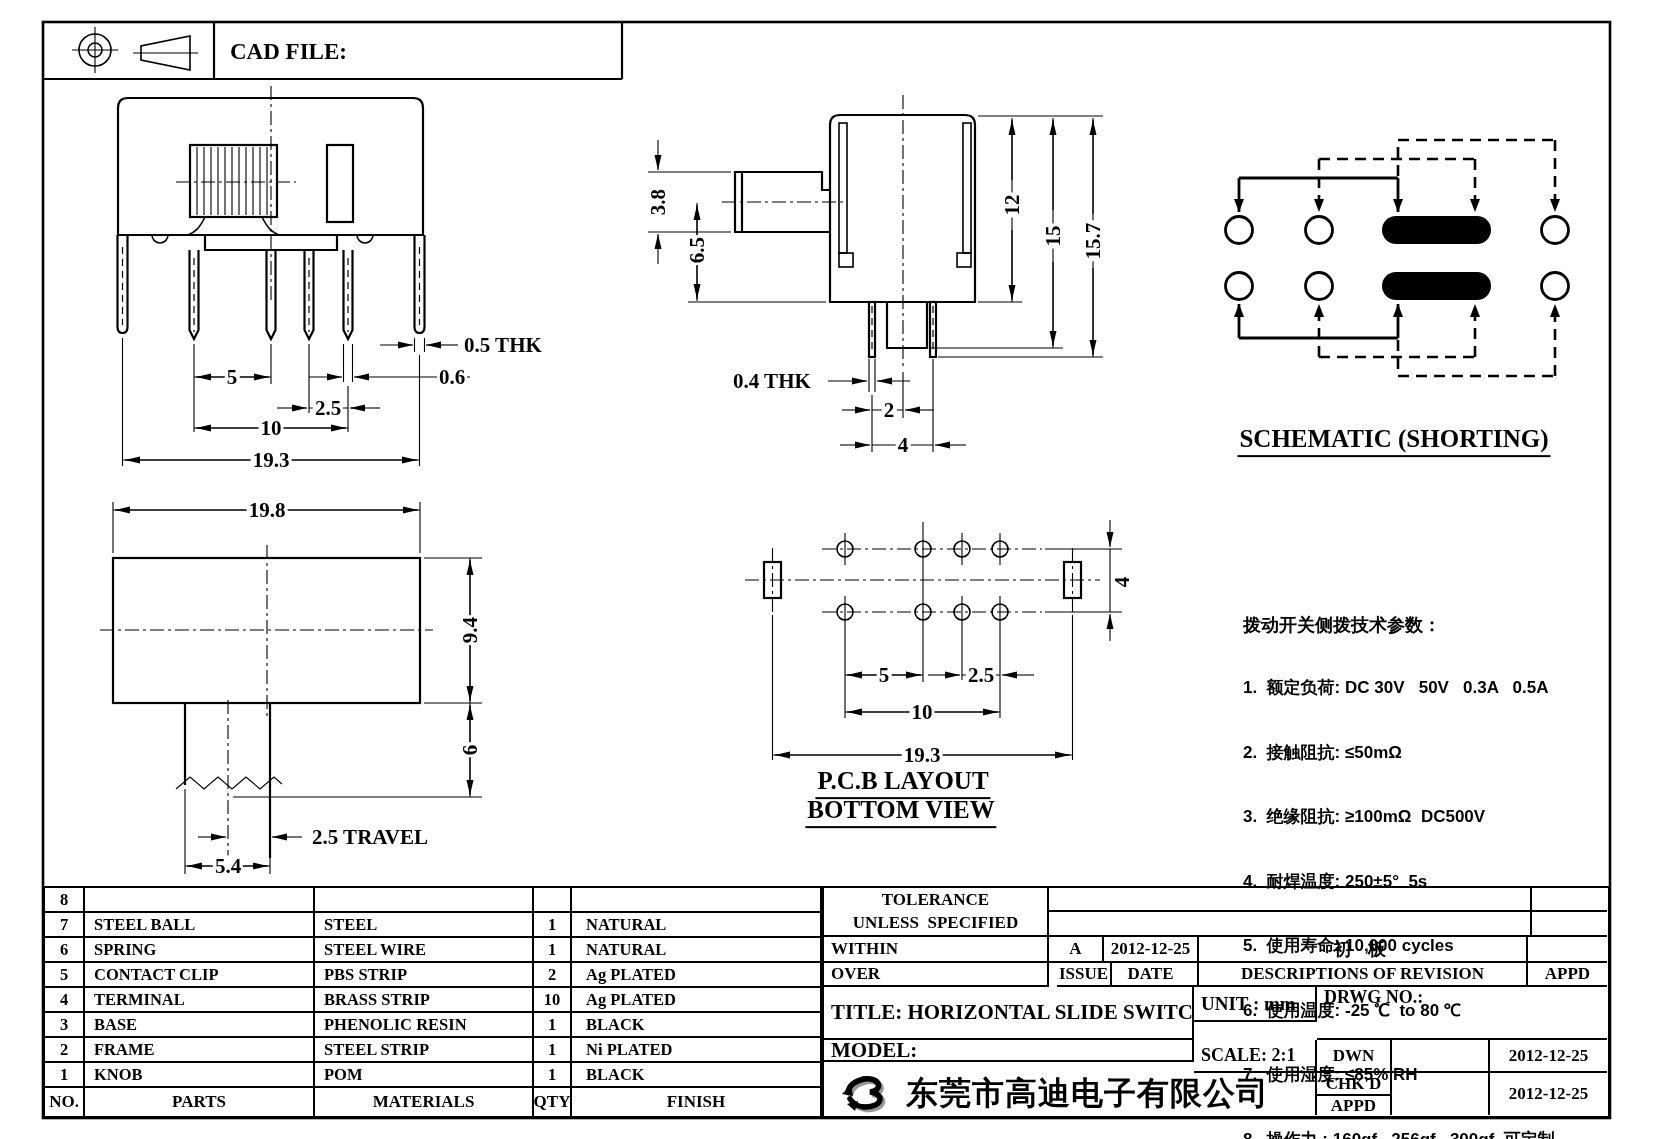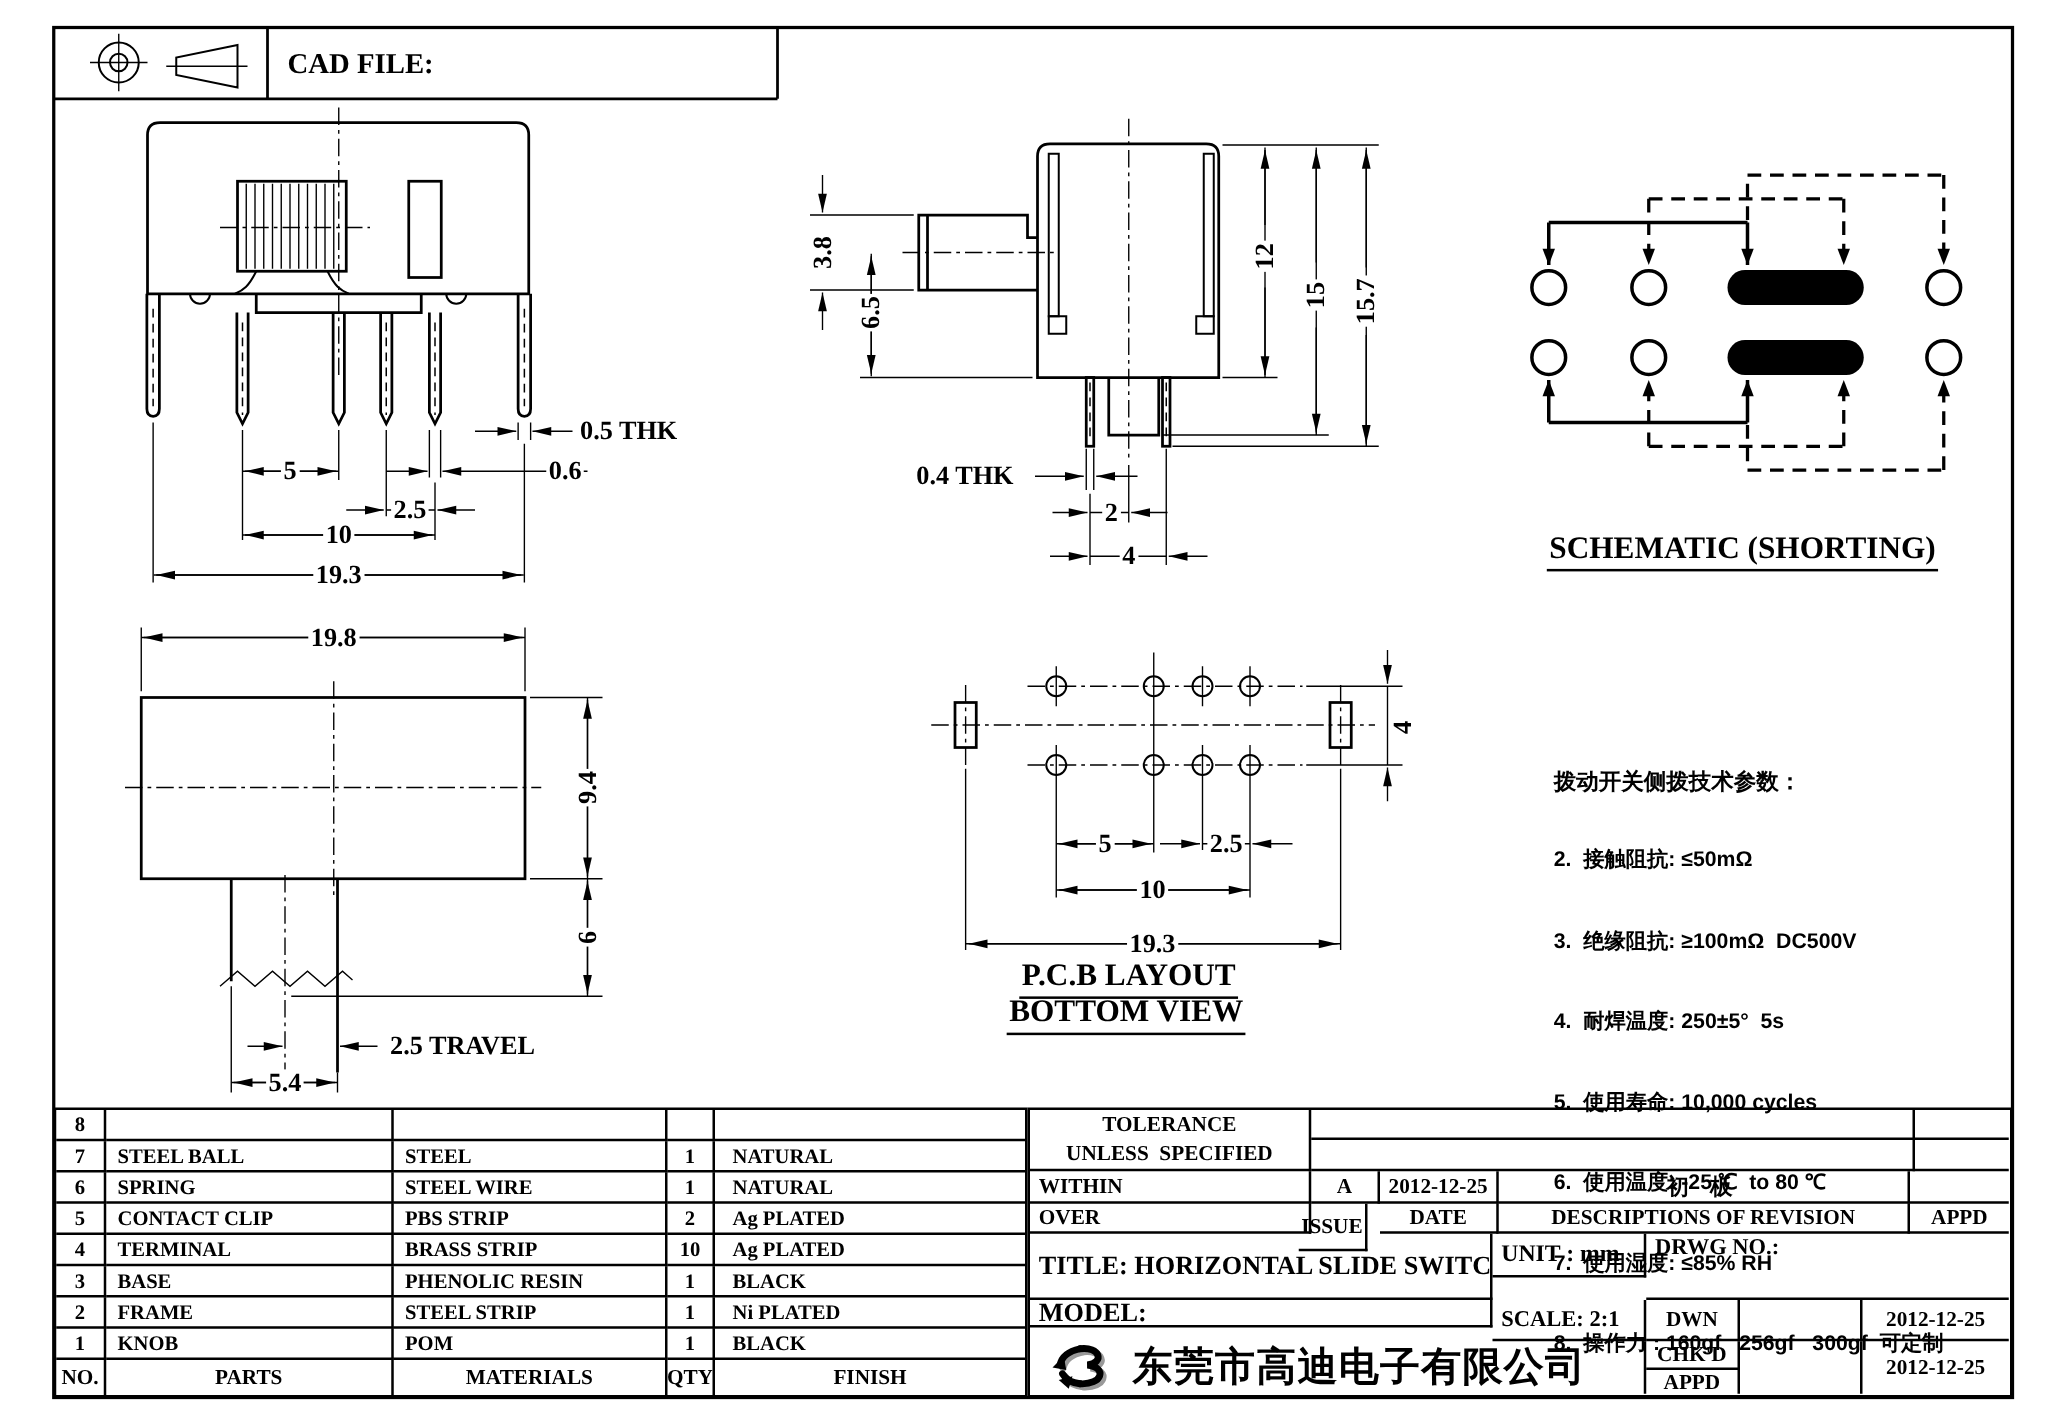--- a/index.html
+++ b/index.html
@@ -235,20 +235,21 @@
   <div class="lbl" style="left:884px;  top:675px;">5</div>
   <div class="lbl" style="left:981px;  top:675px;">2.5</div>
   <div class="lbl" style="left:922px;  top:712px;">10</div>
   <div class="lbl" style="left:922px;  top:755px;">19.3</div>
   <div class="lbl rot" style="left:1122px; top:582px;">4</div>
   <div class="cap" style="left:903px; top:783px;">P.C.B LAYOUT</div>
   <div class="cap" style="left:901px; top:812px;">BOTTOM VIEW</div>
 
   <div class="specs">
     <div class="sp-title">拨动开关侧拨技术参数：</div>
+    <div class="sp-item">1.  额定负荷: DC 30V   50V   0.3A   0.5A</div>
     <div class="sp-item">2.  接触阻抗: ≤50mΩ</div>
     <div class="sp-item">3.  绝缘阻抗: ≥100mΩ  DC500V</div>
     <div class="sp-item">4.  耐焊温度: 250±5°  5s</div>
     <div class="sp-item">5.  使用寿命: 10,000 cycles</div>
     <div class="sp-item">6.  使用温度: -25 ℃  to 80 ℃</div>
     <div class="sp-item">7.  使用湿度: ≤85% RH</div>
     <div class="sp-item">8.  操作力 : 160gf   256gf   300gf  可定制</div>
     
   </div>
 
@@ -318,21 +319,21 @@
     <div class="tb" style="left:225px; top:24px; width:483px; height:25px;"></div>
     <div class="tb nr" style="left:708px; top:24px; width:75px; height:25px;"></div>
 
     <div class="tb tl" style="left:0; top:49px; width:225px; height:26px;">WITHIN</div>
     <div class="tb" style="left:225px; top:49px; width:55px; height:26px;">A</div>
     <div class="tb" style="left:280px; top:49px; width:95px; height:26px;">2012-12-25</div>
     <div class="tb" style="left:375px; top:49px; width:329px; height:26px; font-family:'Liberation Sans',sans-serif; font-size:18px; letter-spacing:6px;">初 板</div>
     <div class="tb nr" style="left:704px; top:49px; width:79px; height:26px;"></div>
 
     <div class="tb tl" style="left:0; top:75px; width:225px; height:24px;">OVER</div>
-    <div class="tb" style="left:215px; top:75px; width:55px; height:38px;">ISSUE</div>
+    <div class="tb" style="left:233px; top:75px; width:55px; height:24px;">ISSUE</div>
     <div class="tb" style="left:280px; top:75px; width:95px; height:24px;">DATE</div>
     <div class="tb" style="left:375px; top:75px; width:329px; height:24px;">DESCRIPTIONS OF REVISION</div>
     <div class="tb nr" style="left:704px; top:75px; width:79px; height:24px;">APPD</div>
 
     <div class="tb tl" style="left:0; top:99px; width:370px; height:53px; font-size:21px;">TITLE: HORIZONTAL SLIDE SWITCH</div>
     <div class="tb tl" style="left:370px; top:99px; width:123px; height:35px; font-size:19px;">UNIT : mm</div>
     <div class="tb nr tl" style="left:493px; top:99px; width:290px; height:53px; align-items:flex-start; padding-top:0; font-size:18px;">DRWG NO.:</div>
 
     <div class="tb tl" style="left:0; top:152px; width:370px; height:22px; font-size:21px;">MODEL:</div>
     <div class="tb tl" style="left:370px; top:152px; width:123px; height:33px; font-size:18px;">SCALE: 2:1</div>

